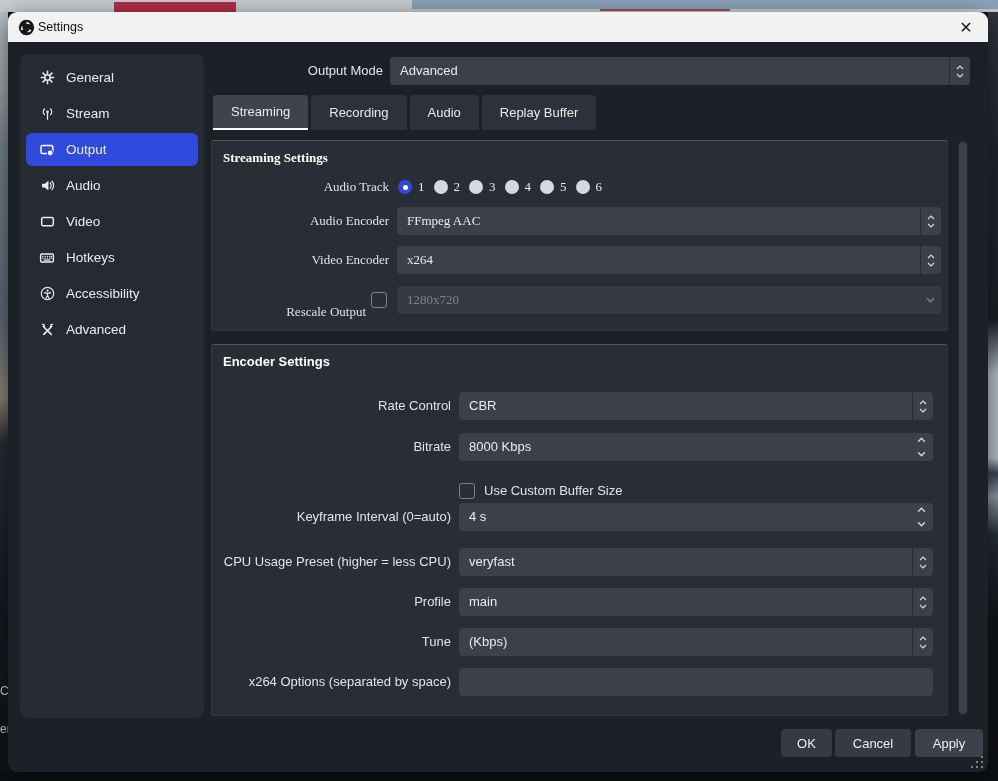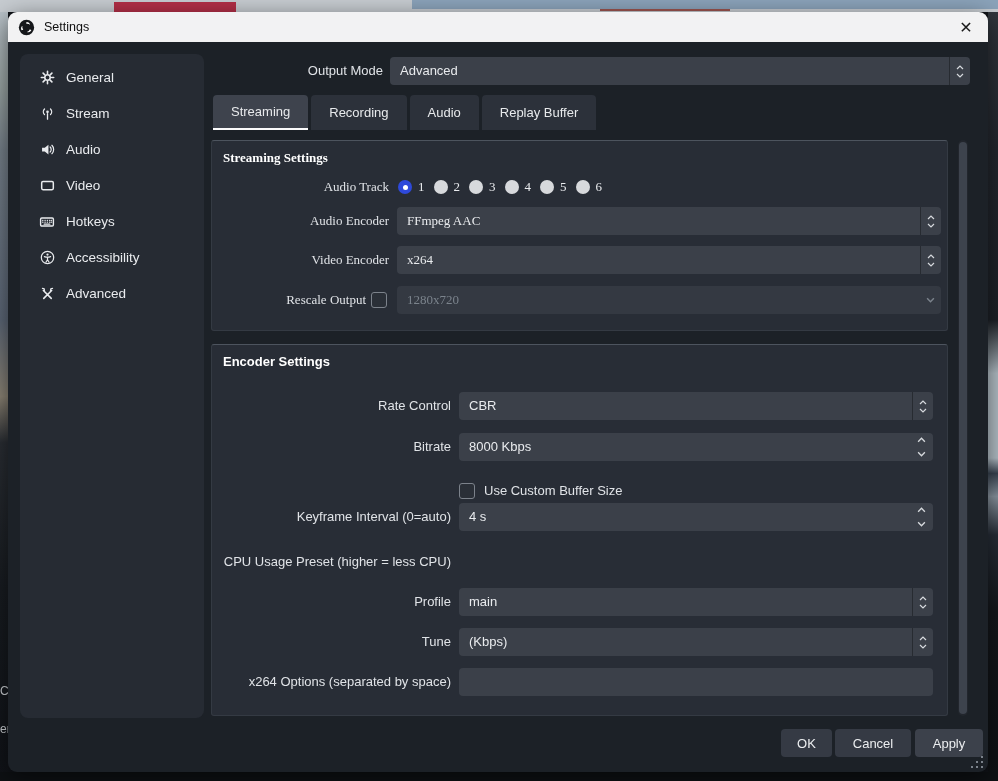--- a/index.html
+++ b/index.html
@@ -18,21 +18,21 @@
   .right-sliver { position:absolute; right:0; top:12px; width:10px; height:769px;
     background:linear-gradient(#31363d 0%, #23272e 18%, #1d2127 40%, #b4c0c8 47%, #b4c0c8 58%, #3a4452 60%, #8c97a2 63%, #272e38 68%, #14171b 78%, #0e1114 100%); }
   .bottom-strip { position:absolute; left:0; bottom:0; width:998px; height:9px; background:#0e1114; }
 
   
   .dialog { position:absolute; left:8px; top:12px; width:980px; height:760px; background:#1c2127;
     border-radius:9px; box-shadow:0 6px 24px rgba(0,0,0,.55); overflow:hidden; }
   .titlebar { position:absolute; left:0; top:0; width:100%; height:30px; background:#f2f2f3;
     display:flex; align-items:center; }
   .titlebar .logo { margin-left:10px; width:17px; height:17px; }
-  .titlebar .title { margin-left:9px; font-size:12.5px; color:#101010; }
+  .titlebar .title { margin-left:3px; font-size:12.5px; color:#101010; }
   .close-btn { position:absolute; right:10px; top:4px; width:24px; height:22px; display:flex;
     align-items:center; justify-content:center; font-size:16px; color:#1b1b1b; cursor:pointer; }
 
   
   .sidebar { position:absolute; left:12px; top:42px; width:184px; height:664px; background:#262b33;
     border-radius:8px; padding:7px 6px; }
   .side-item { height:33px; margin-bottom:3px; border-radius:6px; display:flex; align-items:center;
     padding-left:13px; gap:11px; color:#e9ebee; font-size:13.5px; cursor:pointer; }
   .side-item.selected { background:#2f4add; }
   .side-item .ic { width:16px; height:16px; display:flex; align-items:center; justify-content:center; }
@@ -152,20 +152,30 @@
     <div class="side-item">
       <span class="ic">
         <svg width="15" height="15" viewBox="0 0 16 16" stroke="#e9ebee" fill="none" stroke-width="1.4" stroke-linecap="round">
           <circle cx="8" cy="6.2" r="1.4" fill="#e9ebee" stroke="none"></circle>
           <path d="M8 8.2V14"></path>
           <path d="M4.8 3.2a4.3 4.3 0 0 0 0 6M11.2 3.2a4.3 4.3 0 0 1 0 6"></path>
         </svg>
       </span>
       <span>Stream</span>
     </div>
+    <div class="side-item selected">
+      <span class="ic">
+        <svg width="16" height="16" viewBox="0 0 16 16">
+          <rect x="2" y="3.4" width="11.8" height="8.2" rx="1.6" fill="none" stroke="#ffffff" stroke-width="1.5"></rect>
+          <circle cx="11.2" cy="11" r="3.3" fill="#2f4add"></circle>
+          <circle cx="11.2" cy="11" r="2.4" fill="#ffffff"></circle>
+        </svg>
+      </span>
+      <span>Output</span>
+    </div>
     <div class="side-item">
       <span class="ic">
         <svg width="15" height="15" viewBox="0 0 16 16">
           <path d="M2.2 6v4h2.9L9 13.2V2.8L5.1 6z" fill="#e9ebee"></path>
           <path d="M10.8 5.3a3.8 3.8 0 0 1 0 5.4M12.7 3.5a6.4 6.4 0 0 1 0 9" stroke="#e9ebee" fill="none" stroke-width="1.3" stroke-linecap="round"></path>
         </svg>
       </span>
       <span>Audio</span>
     </div>
     <div class="side-item">
@@ -276,21 +286,21 @@
       <span class="spin-seg">
         <svg width="8" height="5" viewBox="0 0 8 5">
             <path d="M1 4l3-3 3 3" stroke="#d6d9dd" fill="none" stroke-width="1.2"></path>
           </svg>
         <svg width="8" height="5" viewBox="0 0 8 5">
             <path d="M1 1l3 3 3-3" stroke="#d6d9dd" fill="none" stroke-width="1.2"></path>
           </svg>
       </span>
     </div>
 
-    <div class="label row-rescale" style="left:0;width:154px;">Rescale Output</div>
+    <div class="label row-rescale" style="left:0;width:154px;margin-top:12px;">Rescale Output</div>
     <span class="checkbox cb-rescale"></span>
     <div class="combo disabled nosep g1-ctl row-rescale">
       <span class="val">1280x720</span>
       <span class="spin-seg">
         <svg width="9" height="6" viewBox="0 0 8 5">
             <path d="M1 1l3 3 3-3" stroke="#7b838c" fill="none" stroke-width="1.3"></path>
           </svg>
       </span>
     </div>
   </div>
@@ -338,20 +348,31 @@
           </svg>
         </span>
       <span class="dn">
           <svg width="9" height="6" viewBox="0 0 8 5">
             <path d="M1 1l3 3 3-3" stroke="#d6d9dd" fill="none" stroke-width="1.2"></path>
           </svg>
         </span>
     </div>
 
     <div class="label g2-label row-cpu">CPU Usage Preset (higher = less CPU)</div>
+    <div class="combo g2-ctl row-cpu">
+      <span class="val">veryfast</span>
+      <span class="spin-seg">
+        <svg width="8" height="5" viewBox="0 0 8 5">
+            <path d="M1 4l3-3 3 3" stroke="#d6d9dd" fill="none" stroke-width="1.2"></path>
+          </svg>
+        <svg width="8" height="5" viewBox="0 0 8 5">
+            <path d="M1 1l3 3 3-3" stroke="#d6d9dd" fill="none" stroke-width="1.2"></path>
+          </svg>
+      </span>
+    </div>
 
     <div class="label g2-label row-prof">Profile</div>
     <div class="combo g2-ctl row-prof">
       <span class="val">main</span>
       <span class="spin-seg">
         <svg width="8" height="5" viewBox="0 0 8 5">
             <path d="M1 4l3-3 3 3" stroke="#d6d9dd" fill="none" stroke-width="1.2"></path>
           </svg>
         <svg width="8" height="5" viewBox="0 0 8 5">
             <path d="M1 1l3 3 3-3" stroke="#d6d9dd" fill="none" stroke-width="1.2"></path>

